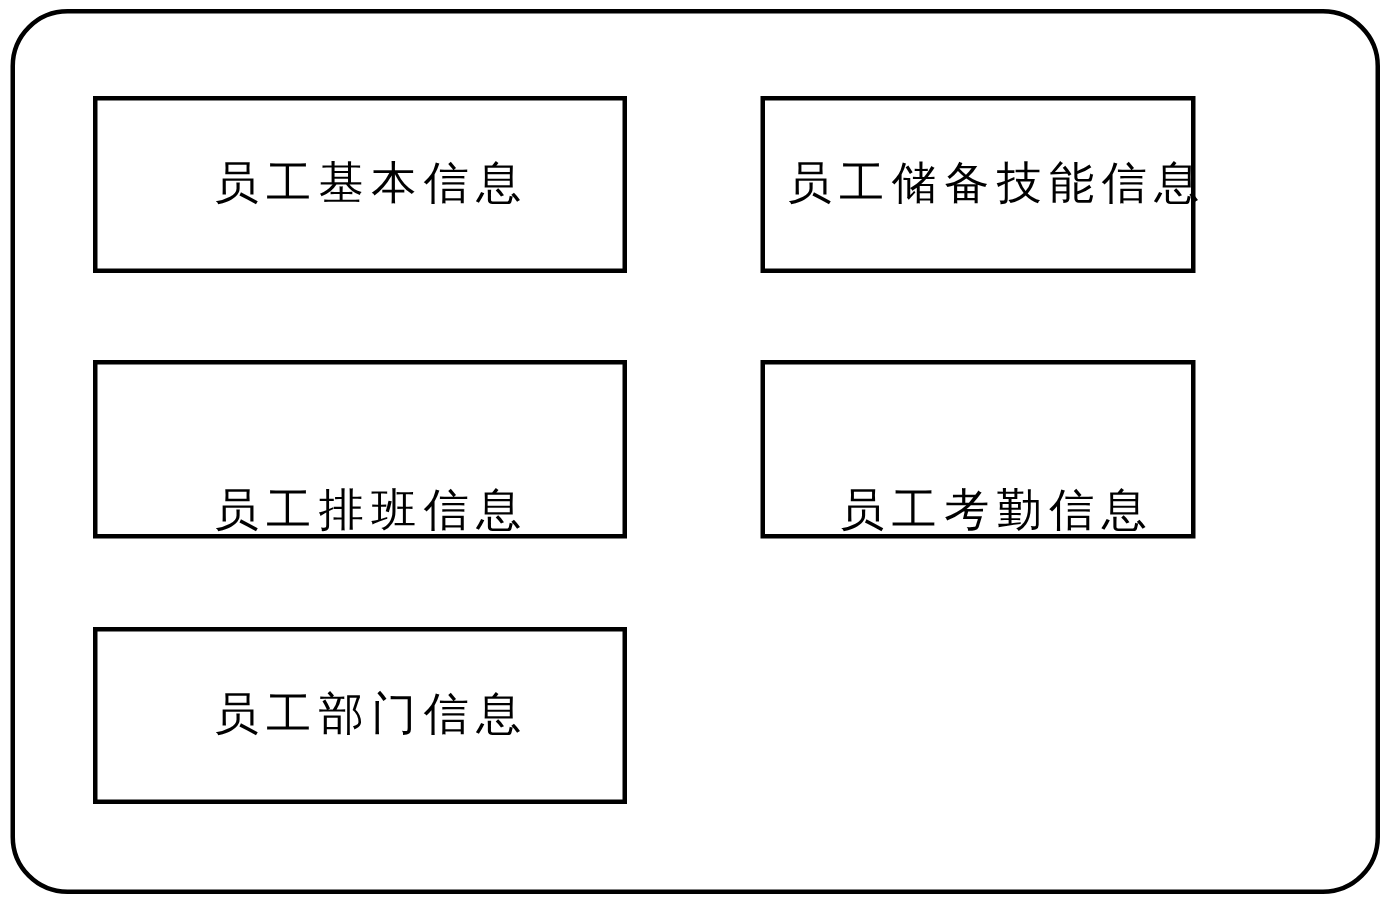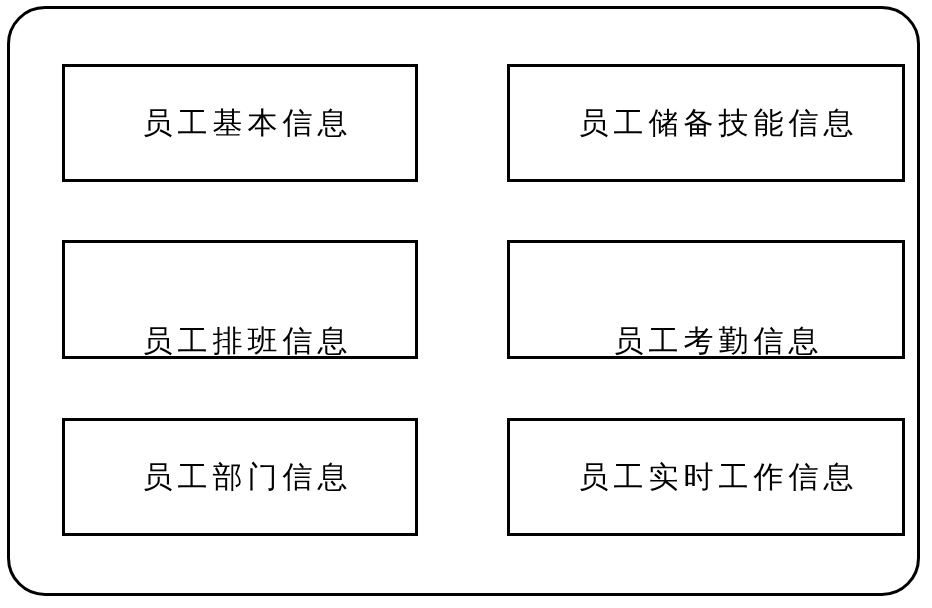--- a/index.html
+++ b/index.html
@@ -48,21 +48,21 @@
     box-sizing: border-box;
     border: 3px solid #000000;
     background: #ffffff;
     display: flex;
     align-items: center;
     justify-content: center;
   }
 
   
   .col-left  { left: 62px;  width: 356px; padding-left: 10px; }
-  .col-right { left: 507px; width: 398px; padding-left: 20px; }
+  .col-right { left: 507px; width: 290px; padding-left: 20px; }
 
   
   .row-1 { top: 64px;  height: 118px; }
   .row-2 { top: 240px; height: 119px; align-items: flex-end; }
   .row-3 { top: 418px; height: 118px; }
 
   .entity-label {
     font-family: "DejaVu Serif", "Liberation Serif", serif;
     font-size: 30px;
     line-height: 1;
@@ -95,18 +95,15 @@
     </div>
 
     <div class="entity-box col-right row-2">
       <span class="entity-label">员工考勤信息</span>
     </div>
 
     <div class="entity-box col-left row-3">
       <span class="entity-label">员工部门信息</span>
     </div>
 
-    <div class="entity-box col-right row-3">
-      <span class="entity-label">员工实时工作信息</span>
-    </div>
 
   </div>
 </div>
 
 </body></html>

